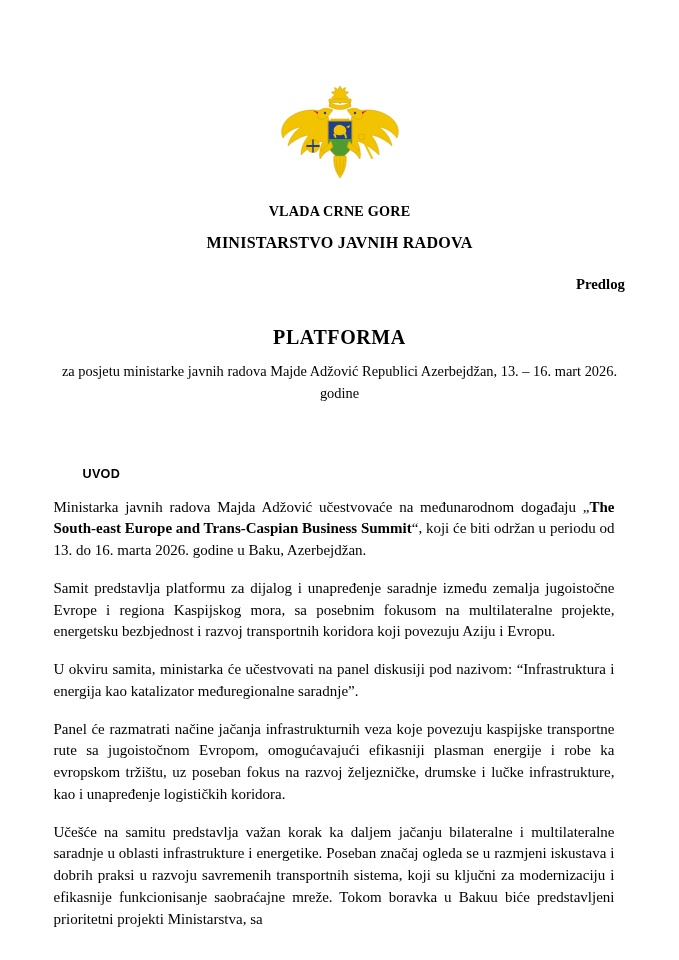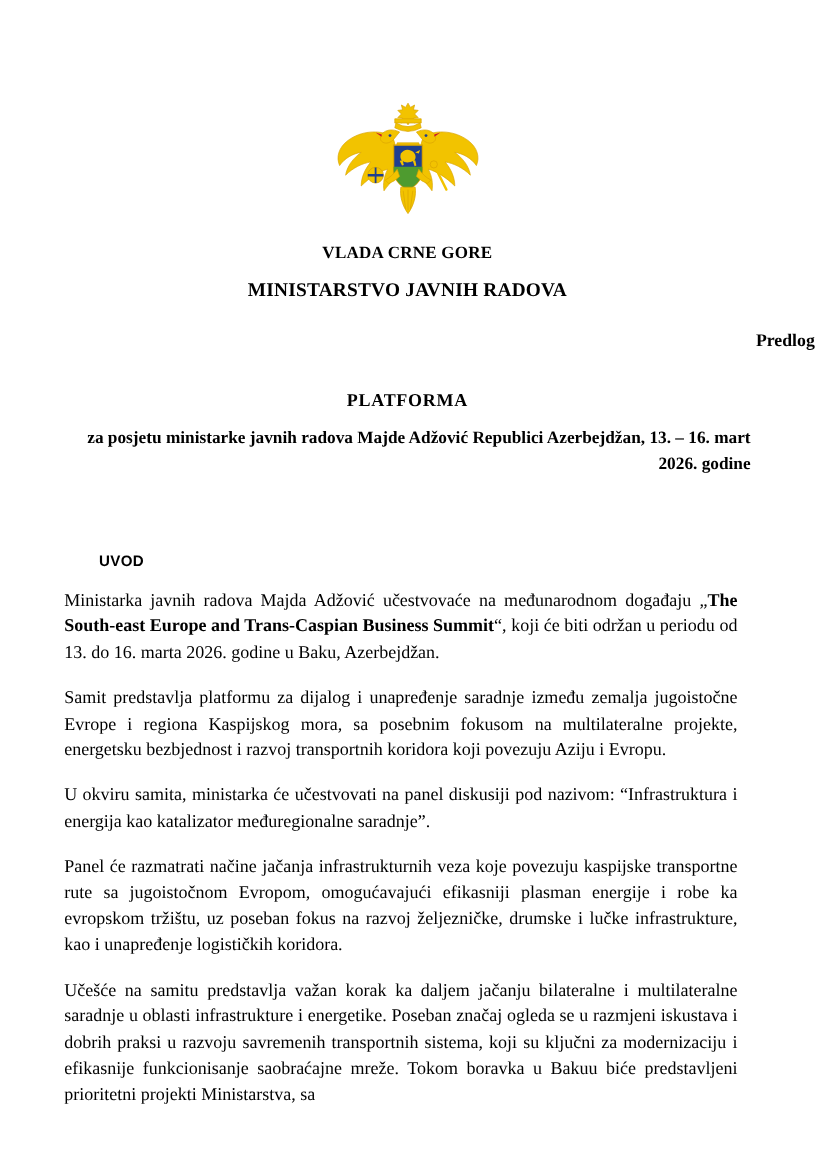--- a/index.html
+++ b/index.html
@@ -51,33 +51,34 @@
     font-size: 16.1px;
     letter-spacing: 0.2px;
     margin-top: 14px;
     font-family: Liberation Serif, serif;
   }
   .proposal-line {
     text-align: right;
     font-weight: bold;
     font-size: 14.8px;
     margin-top: 24px;
+    padding-right: 54px;
   }
 
   
   .doc-title {
     text-align: center;
     font-weight: bold;
-    font-size: 15px;
+    font-size: 20px;
     letter-spacing: 0.6px;
     margin-top: 33px;
   }
   .doc-subtitle {
-    text-align: right;
-    font-weight: bold;
+    text-align: center;
+    font-weight: normal;
     font-size: 14.4px;
     line-height: 1.55;
     margin: 11px auto 0 auto;
     width: 572px;
   }
 
   
   .body-block {
     margin: 0 auto;
     width: 572px;

